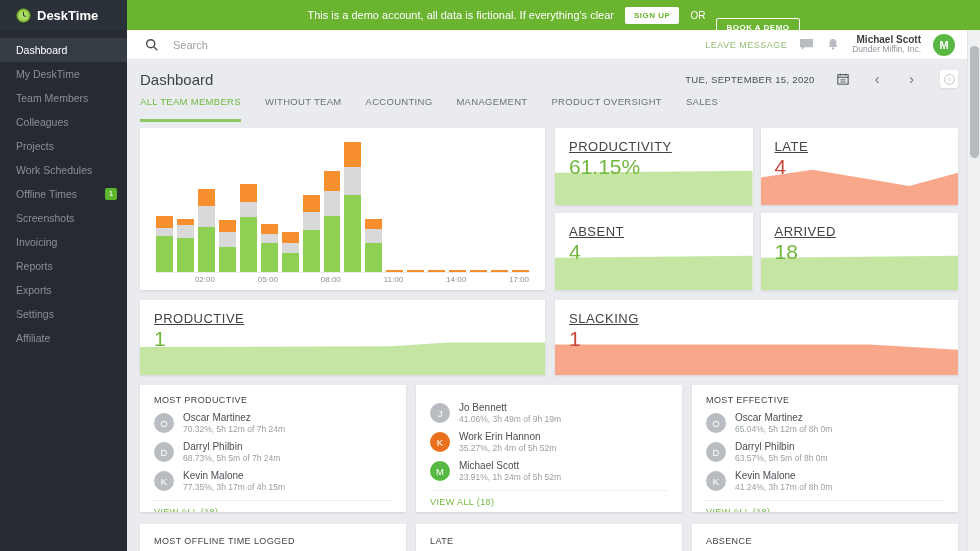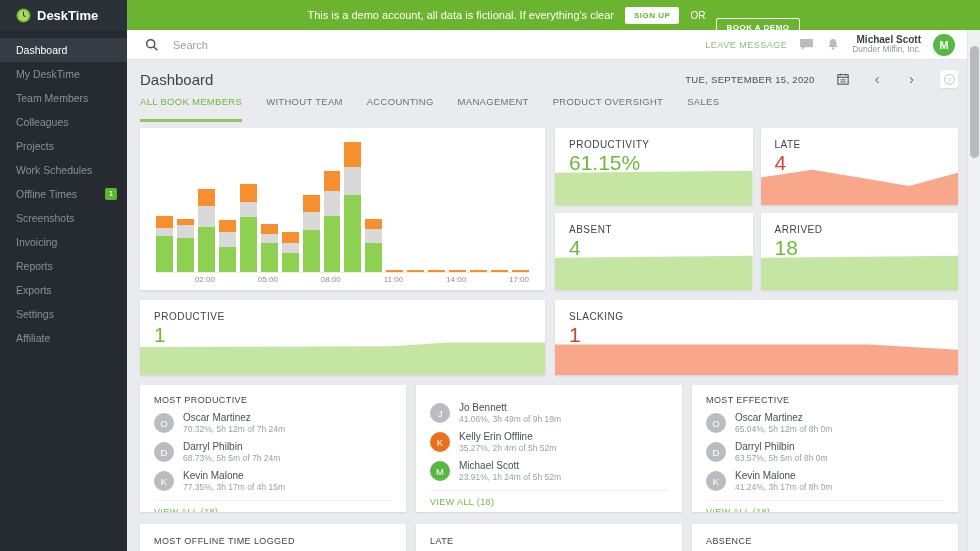--- a/index.html
+++ b/index.html
@@ -53,21 +53,21 @@
   .row1 { display:grid; grid-template-columns:405px 1fr; gap:10px; margin-top:6px; }
   .chart-card { height:162px; }
   .chart-plot { position:absolute; left:16px; right:16px; top:12px; height:132px; display:flex; align-items:flex-end; gap:4px; }
   .bar-slot { flex:1; display:flex; flex-direction:column-reverse; }
   .bar-zero { height:2px; background:#f78f2e; }
   .chart-base { position:absolute; left:16px; right:16px; top:144px; border-top:1px solid #ececec; }
   .xlabels { position:absolute; left:16px; right:16px; top:147px; display:flex; gap:4px; }
   .xlabel { flex:1; font-size:8px; color:#8a8f94; text-align:center; white-space:nowrap; overflow:visible; }
 
   .stats-grid { display:grid; grid-template-columns:1fr 1fr; grid-template-rows:77px 77px; gap:8px; }
-  .stat-label { font-size:10px; letter-spacing:0.5px; color:#3f4449; padding:11px 0 0 14px; }
+  .stat-label { font-size:13px; letter-spacing:0.5px; color:#3f4449; padding:11px 0 0 14px;text-decoration:underline; }
   .stat-value { font-size:21px; padding:1px 0 0 14px; position:relative; z-index:1; }
   .val-green { color:#71b83e; }
   .val-red { color:#c7493a; }
   .area-svg { position:absolute; left:0; bottom:0; width:100%; }
 
   .row2 { display:grid; grid-template-columns:405px 1fr; gap:10px; margin-top:10px; }
   .sum-card { height:75px; overflow:hidden; }
 
   .row3 { display:grid; grid-template-columns:1fr 1fr 1fr; gap:10px; margin-top:10px; }
   .list-card { height:127px; padding:10px 14px 0; overflow:hidden; }
@@ -174,21 +174,21 @@
         </span>
         <span class="chev">‹</span>
         <span class="chev">›</span>
         <span class="help-btn">
             <span class="help-q">?</span>
           </span>
       </div>
     </div>
 
     <div class="tabs" id="tabs">
-        <div class="tab active">ALL BOOK MEMBERS</div>
+        <div class="tab active">ALL TEAM MEMBERS</div>
         <div class="tab">WITHOUT TEAM</div>
         <div class="tab">ACCOUNTING</div>
         <div class="tab">MANAGEMENT</div>
         <div class="tab">PRODUCT OVERSIGHT</div>
         <div class="tab">SALES</div>
       </div>
 
     <div class="row1">
       <div class="card chart-card">
         <div class="chart-plot" id="chart-plot">
@@ -370,21 +370,21 @@
           <div class="person">
             <div class="p-avatar" style="background: rgb(185, 189, 193);">J</div>
             <div>
               <div class="p-name">Jo Bennett</div>
               <div class="p-detail">41.06%, 3h 49m of 9h 19m</div>
             </div>
           </div>
           <div class="person">
             <div class="p-avatar" style="background: rgb(232, 112, 31);">K</div>
             <div>
-              <div class="p-name">Kelly Erin Offline</div>
+              <div class="p-name">Work Erin Hannon</div>
               <div class="p-detail">35.27%, 2h 4m of 5h 52m</div>
             </div>
           </div>
           <div class="person">
             <div class="p-avatar" style="background: rgb(87, 185, 68);">M</div>
             <div>
               <div class="p-name">Michael Scott</div>
               <div class="p-detail">23.91%, 1h 24m of 5h 52m</div>
             </div>
           </div>

